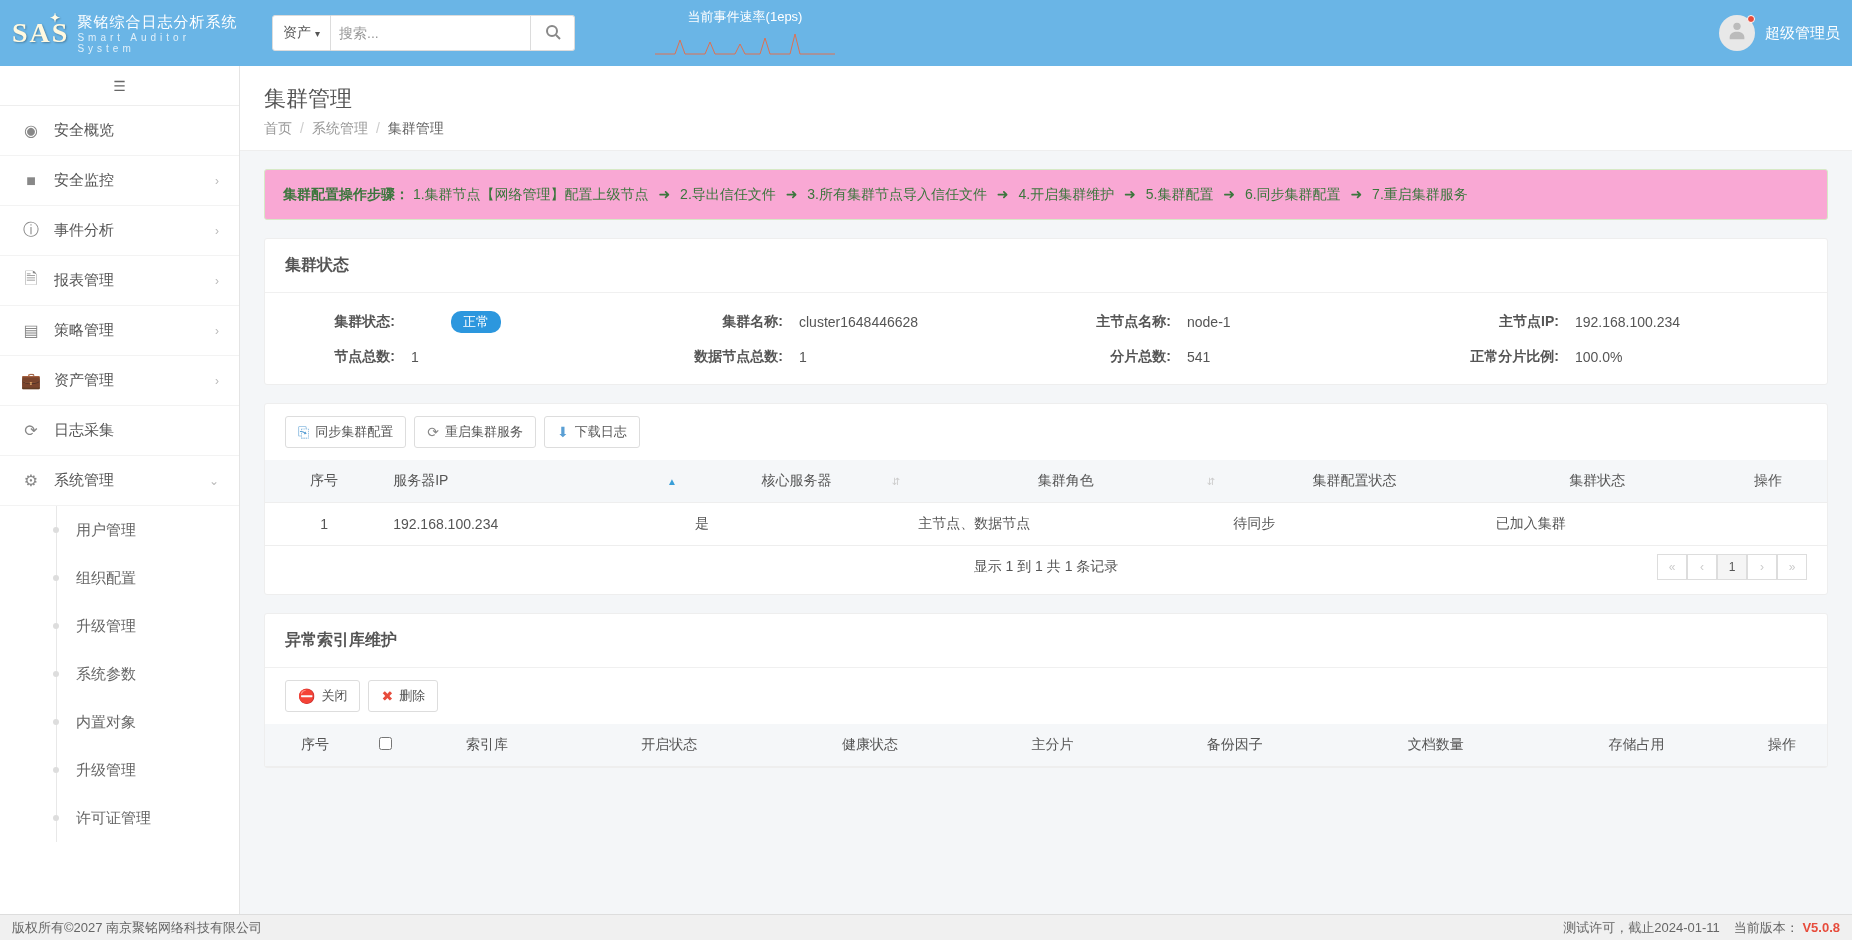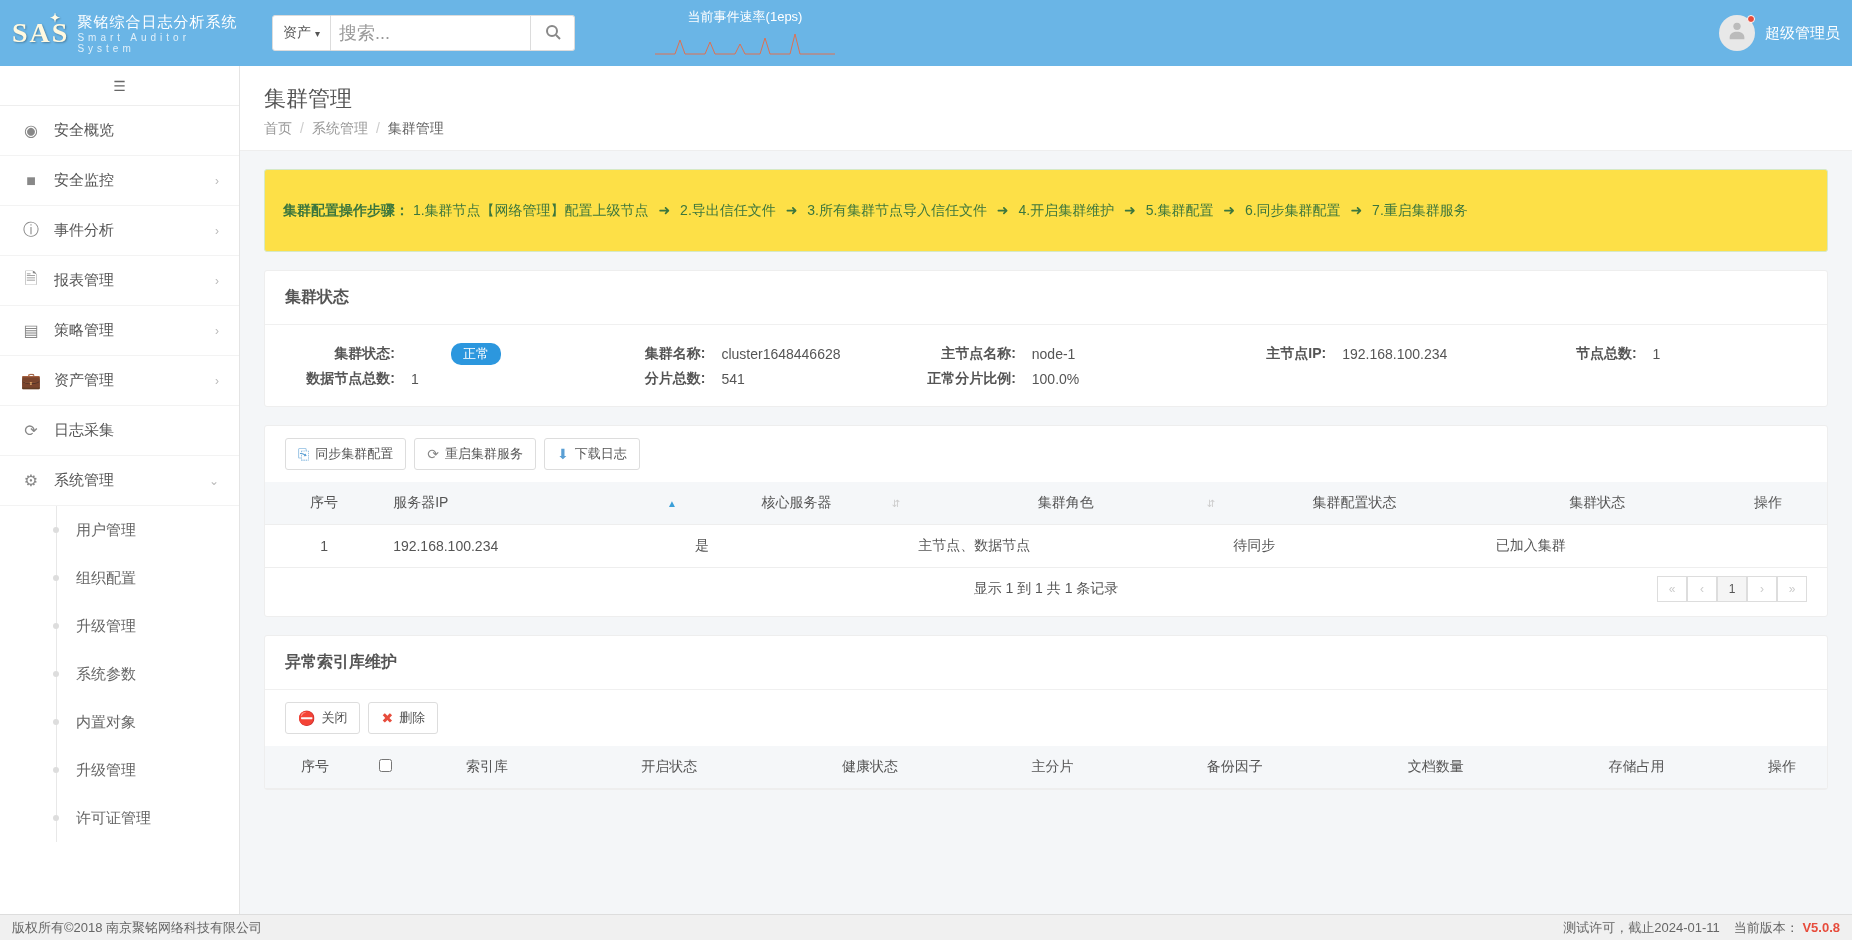--- a/index.html
+++ b/index.html
@@ -10,21 +10,21 @@
 .logo-area { display: flex; align-items: center; width: 240px; }
 .logo-text { font-family: Georgia, serif; font-size: 28px; font-weight: bold; color: #fff9e0; text-shadow: 1px 1px 2px rgba(0,0,0,0.3); letter-spacing: 2px; position: relative; }
 .logo-star { position: absolute; top: -6px; left: 38px; font-size: 12px; color: #fffae6; }
 .logo-sub { margin-left: 8px; }
 .logo-sub .cn { font-size: 15px; color: #fff; letter-spacing: 1px; }
 .logo-sub .en { font-size: 10px; color: #e0f0fa; letter-spacing: 4px; }
 
 .search-group { display: flex; align-items: center; margin-left: 20px; text-decoration: underline; }
 .asset-dropdown { background: #fff; color: #555; height: 36px; padding: 0 10px; border-radius: 3px 0 0 3px; display: flex; align-items: center; border: 1px solid #dcdcdc; font-size: 14px; cursor: pointer; }
 .asset-dropdown .caret { margin-left: 4px; font-size: 10px; }
-.search-input { height: 36px; width: 200px; border: 1px solid #dcdcdc; border-left: none; padding: 0 8px; font-size: 18px; color: #ec4899; }
+.search-input { height: 36px; width: 200px; border: 1px solid #dcdcdc; border-left: none; padding: 0 8px; font-size: 14px; color: #ec4899; }
 .search-input::placeholder { color: #999; }
 .search-btn { height: 36px; width: 44px; background: #fff; border: 1px solid #dcdcdc; border-left: none; border-radius: 0 3px 3px 0; display: flex; align-items: center; justify-content: center; cursor: pointer; color: #888; }
 
 .event-rate { margin-left: 80px; text-align: center; color: #fff; font-size: 13px; }
 .event-chart { width: 180px; height: 28px; position: relative; margin-top: 4px; }
 .event-chart svg { width: 100%; height: 100%; }
 
 .user-area { margin-left: auto; display: flex; align-items: center; gap: 10px; position: relative; }
 .avatar { width: 36px; height: 36px; border-radius: 50%; background: #e8e8e8; display: flex; align-items: center; justify-content: center; color: #aaa; font-size: 22px; position: relative; }
 .avatar .dot { position: absolute; top: 0; right: 0; width: 8px; height: 8px; background: #e74c3c; border-radius: 50%; border: 1px solid #fff; }
@@ -49,29 +49,29 @@
 .main { flex: 1; overflow-y: auto; padding: 0; }
 .page-header { background: #fff; padding: 18px 24px 12px; border-bottom: 1px solid #eee; }
 .page-title { font-size: 22px; color: #555; font-weight: normal; margin-bottom: 6px; }
 .breadcrumb { font-size: 14px; color: #999; display: flex; align-items: flex-start; gap: 8px; }
 .breadcrumb a { color: #999; text-decoration: none; cursor: pointer; }
 .breadcrumb .sep { color: #ccc; }
 .breadcrumb .current { color: #666; }
 
 .content { padding: 18px 24px; }
 
-.alert-success { background: #fde047; border: 1px solid #d6e9c6; color: #3c763d; padding: 28px 18px; border-radius: 3px; margin-bottom: 18px; line-height: 1.8; }
+.alert-success { background: #f9a8d4; border: 1px solid #d6e9c6; color: #3c763d; padding: 12px 18px; border-radius: 3px; margin-bottom: 18px; line-height: 1.8; }
 .alert-success .arrow { color: #3c763d; margin: 0 6px; }
 
 .panel { background: #fff; border: 1px solid #eee; border-radius: 3px; margin-bottom: 18px; }
 .panel-header { padding: 16px 20px; border-bottom: 1px solid #f0f0f0; }
 .panel-title { font-size: 16px; font-weight: bold; color: #555; }
 .panel-body { padding: 18px 20px; }
 
-.status-grid { display: grid; grid-template-columns: repeat(5, 1fr); gap: 5px 30px; }
+.status-grid { display: grid; grid-template-columns: repeat(4, 1fr); gap: 15px 30px; }
 .status-item { display: flex; align-items: center; }
 .status-label { width: 110px; text-align: right; color: #555; font-weight: bold; font-size: 14px; }
 .status-value { margin-left: 16px; color: #555; font-size: 14px; }
 .badge-success { display: inline-block; background: #2c97de; color: #fff; padding: 2px 12px; border-radius: 10px; font-size: 13px; margin-left: 40px; }
 
 .toolbar { padding: 12px 20px 0; display: flex; gap: 8px; }
 .btn { display: inline-flex; align-items: center; height: 32px; padding: 0 12px; background: #fff; border: 1px solid #ddd; border-radius: 3px; cursor: pointer; font-size: 13px; color: #555; gap: 6px; }
 .btn .icon { font-size: 14px; }
 .btn-icon-sync { color: #5a9fd4; }
 .btn-icon-restart { color: #888; }
@@ -362,21 +362,21 @@
         </thead>
       </table>
     </div>
 
   </div>
 </div>
 
 </div>
 
 <div class="footer">
-  <span>版权所有©2018 南京聚铭网络科技有限公司</span>
+  <span>版权所有©2027 南京聚铭网络科技有限公司</span>
   <div class="right">
     <span>测试许可，截止2024-01-11</span>
     <span>
       <span>当前版本：</span>
       <span class="version">V5.0.8</span>
     </span>
   </div>
 </div>
 
 </body></html>

